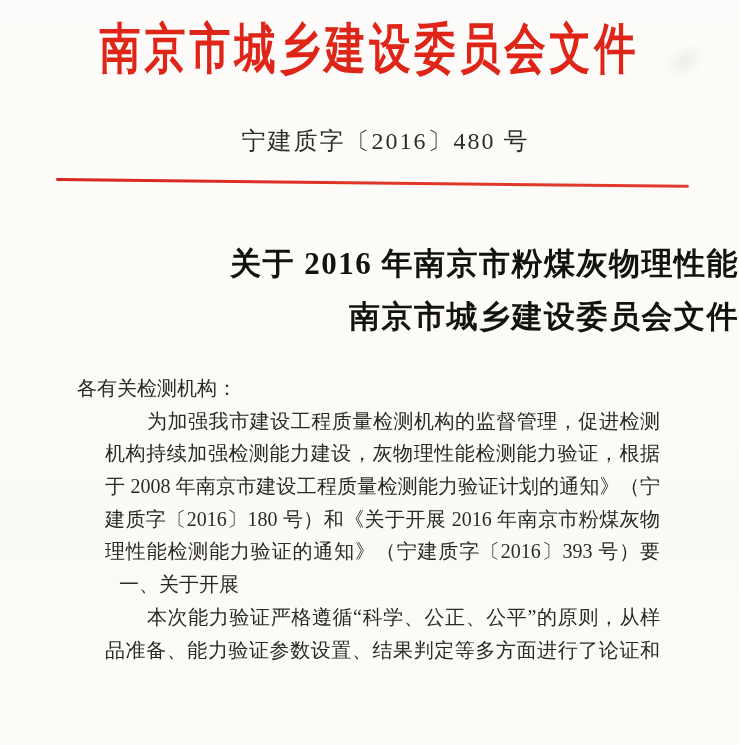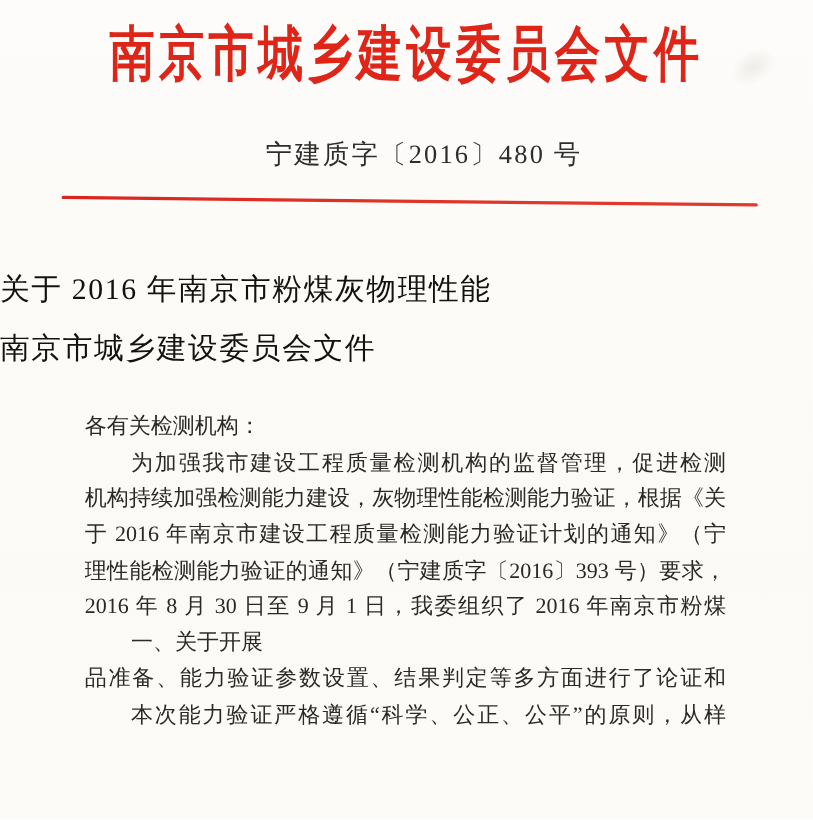--- a/index.html
+++ b/index.html
@@ -58,42 +58,42 @@
     background: linear-gradient(90deg, #d8251f 0%, #e0362a 55%, #e23a2e 100%);
     transform: rotate(0.62deg);
     transform-origin: 0 50%;
   }
 
   
   .notice-title {
     position: absolute;
     top: 237px; left: 0;
     width: 739px;
-    text-align: left;
-    font-size: 27px;
-    font-weight: normal;
+    text-align: right;
+    font-size: 31px;
+    font-weight: bold;
     letter-spacing: 1.5px;
     line-height: 53px;
     color: #141210;
   }
 
   
   .body-text {
     position: absolute;
     top: 372px; left: 77px;
     width: 583px;
     font-size: 20px;
     color: #2b2927;
   }
   .line {
     height: 32.7px;
     line-height: 32.7px;
     overflow: hidden;
   }
-  .j { text-align: justify; text-align-last: justify; }
+  .j { text-align: justify; text-align-last: justify; margin-left: 28px; }
   .indent { padding-left: 42px; }
 </style>
 </head>
 <body>
 
 <div class="page">
 
   <h1 class="org-title">南京市城乡建设委员会文件</h1>
 
   <div class="smudge"></div>
@@ -105,23 +105,23 @@
   <div class="notice-title">
     <div>关于 2016 年南京市粉煤灰物理性能</div>
     <div>南京市城乡建设委员会文件</div>
   </div>
 
   <div class="body-text">
     <div class="line">各有关检测机构：</div>
 
     <div class="line j indent">为加强我市建设工程质量检测机构的监督管理，促进检测</div>
     <div class="line j">机构持续加强检测能力建设，灰物理性能检测能力验证，根据《关</div>
-    <div class="line j">于 2016 年南京市建设工程质量检测能力验证计划的通知》（宁</div>
+    <div class="line j">于 2008 年南京市建设工程质量检测能力验证计划的通知》（宁</div>
+    <div class="line j">建质字〔2016〕180 号）和《关于开展 2016 年南京市粉煤灰物</div>
     <div class="line j">理性能检测能力验证的通知》（宁建质字〔2016〕393 号）要求，</div>
-    <div class="line j">2016 年 8 月 30 日至 9 月 1 日，我委组织了 2016 年南京市粉煤</div>
 
     <div class="line indent">一、关于开展</div>
 
+    <div class="line j indent">本次能力验证严格遵循“科学、公正、公平”的原则，从样</div>
     <div class="line j">品准备、能力验证参数设置、结果判定等多方面进行了论证和</div>
-    <div class="line j indent">本次能力验证严格遵循“科学、公正、公平”的原则，从样</div>
   </div>
 
 </div>
 
 </body></html>

